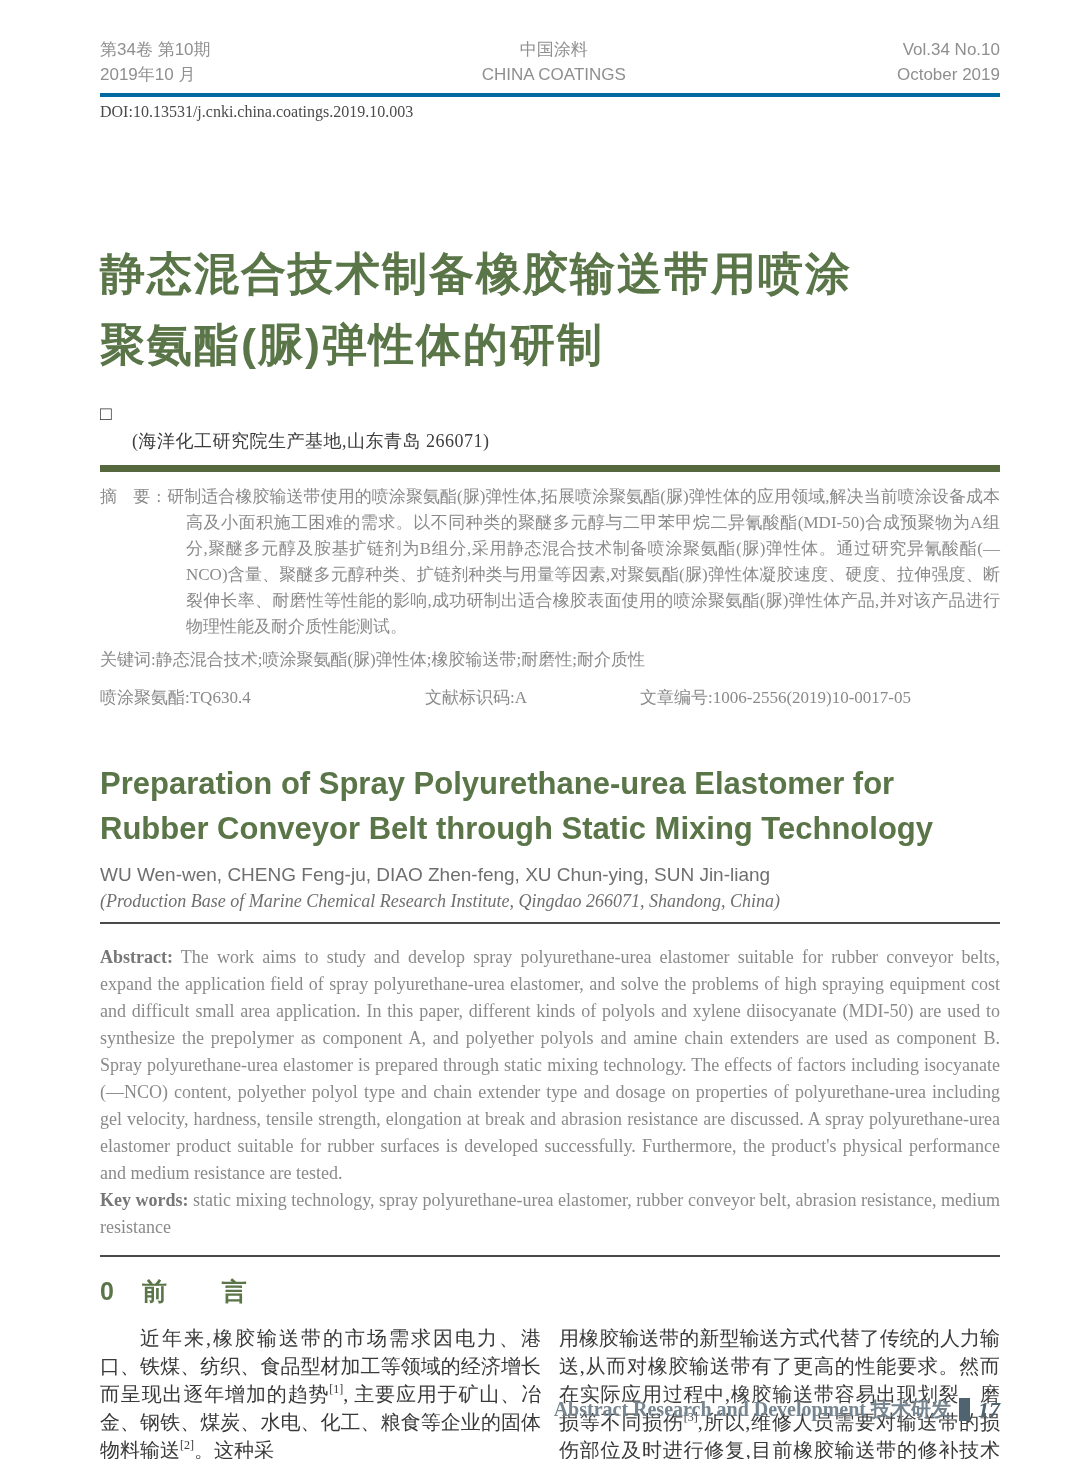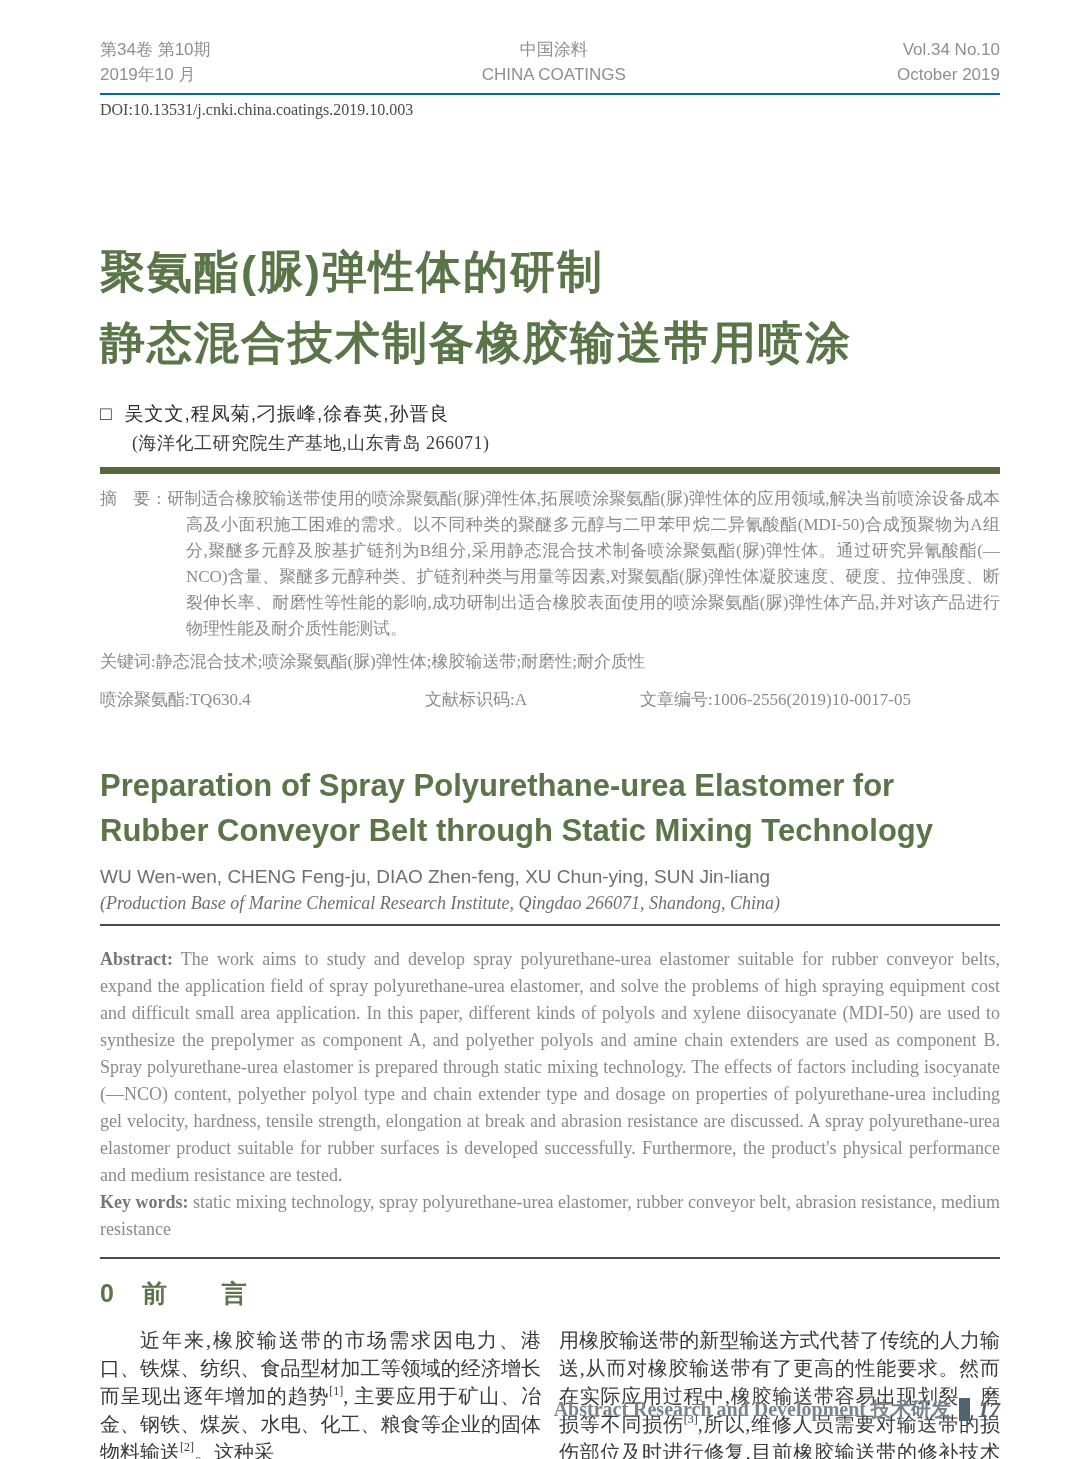--- a/index.html
+++ b/index.html
@@ -22,21 +22,21 @@
   }
   .content{padding:38px 75px 0 100px;}
 
   
   .jheader{
     display:flex;justify-content:space-between;align-items:flex-end;
     color:var(--gray-head);
     font-family:"Liberation Sans","DejaVu Sans",sans-serif;
     font-size:17px;line-height:1.45;
     padding-bottom:6px;
-    border-bottom:2px solid #0369a1;
+    border-bottom:4px solid #0369a1;
   }
   .jheader .col-center{text-align:center;}
   .jheader .col-right{text-align:right;}
   .doi{
     margin-top:6px;color:#4a4a4a;font-size:16px;
     font-family:"Liberation Serif","DejaVu Serif",serif;
   }
 
   
   .cn-title{
@@ -148,27 +148,26 @@
         <div>CHINA COATINGS</div>
       </div>
       <div class="col-right">
         <div>Vol.34 No.10</div>
         <div>October 2019</div>
       </div>
     </div>
     <div class="doi">DOI:10.13531/j.cnki.china.coatings.2019.10.003</div>
 
     <h1 class="cn-title">
+      <span style="display:block">静态混合技术制备橡胶输送带用喷涂</span>
       <span style="display:block">聚氨酯(脲)弹性体的研制</span>
-      <span style="display:block">静态混合技术制备橡胶输送带用喷涂</span>
     </h1>
 
     <div class="cn-authors">
       <span>□</span>
-      <span>吴文文,程凤菊,刁振峰,徐春英,孙晋良</span>
     </div>
     <div class="cn-affil">(海洋化工研究院生产基地,山东青岛  266071)</div>
 
     <div class="green-bar"></div>
 
     <p class="cn-abstract"><span class="label">摘  要:</span><span>研制适合橡胶输送带使用的喷涂聚氨酯(脲)弹性体,拓展喷涂聚氨酯(脲)弹性体的应用领域,解决当前喷涂设备成本高及小面积施工困难的需求。以不同种类的聚醚多元醇与二甲苯甲烷二异氰酸酯(MDI-50)合成预聚物为A组分,聚醚多元醇及胺基扩链剂为B组分,采用静态混合技术制备喷涂聚氨酯(脲)弹性体。通过研究异氰酸酯(—NCO)含量、聚醚多元醇种类、扩链剂种类与用量等因素,对聚氨酯(脲)弹性体凝胶速度、硬度、拉伸强度、断裂伸长率、耐磨性等性能的影响,成功研制出适合橡胶表面使用的喷涂聚氨酯(脲)弹性体产品,并对该产品进行物理性能及耐介质性能测试。</span></p>
 
     <p class="cn-keywords"><span>关键词:</span><span>静态混合技术;喷涂聚氨酯(脲)弹性体;橡胶输送带;耐磨性;耐介质性</span></p>
 
     <div class="meta-row">

